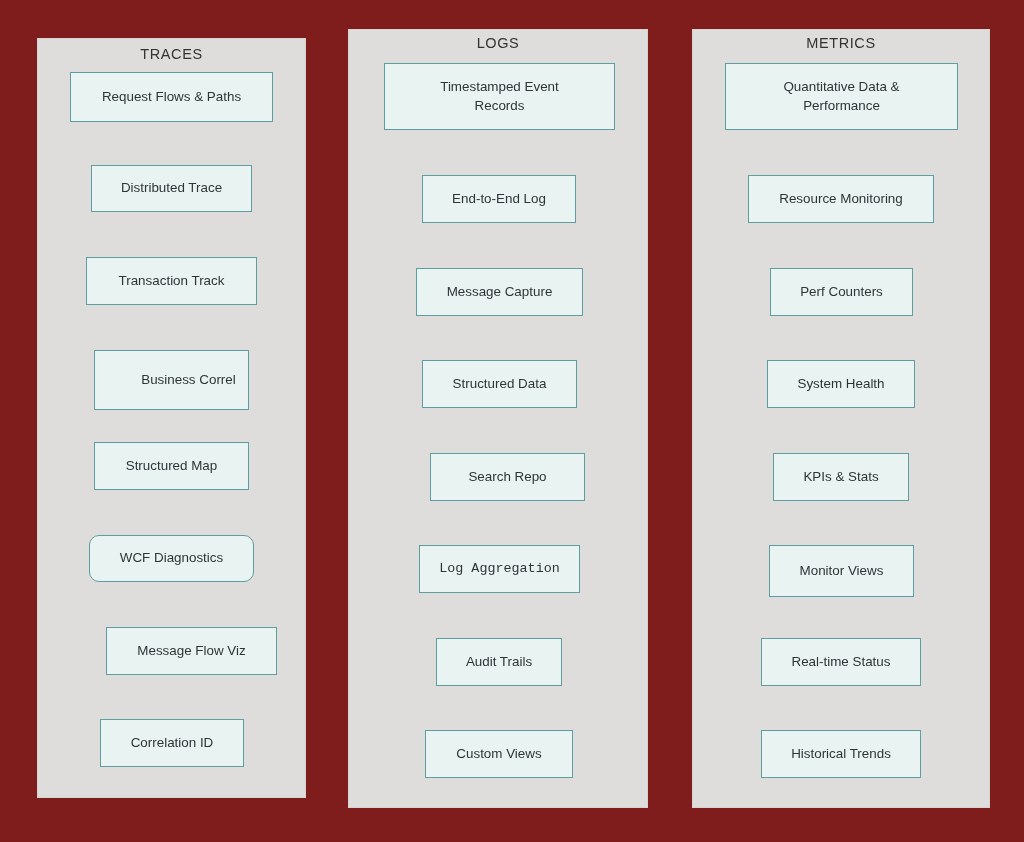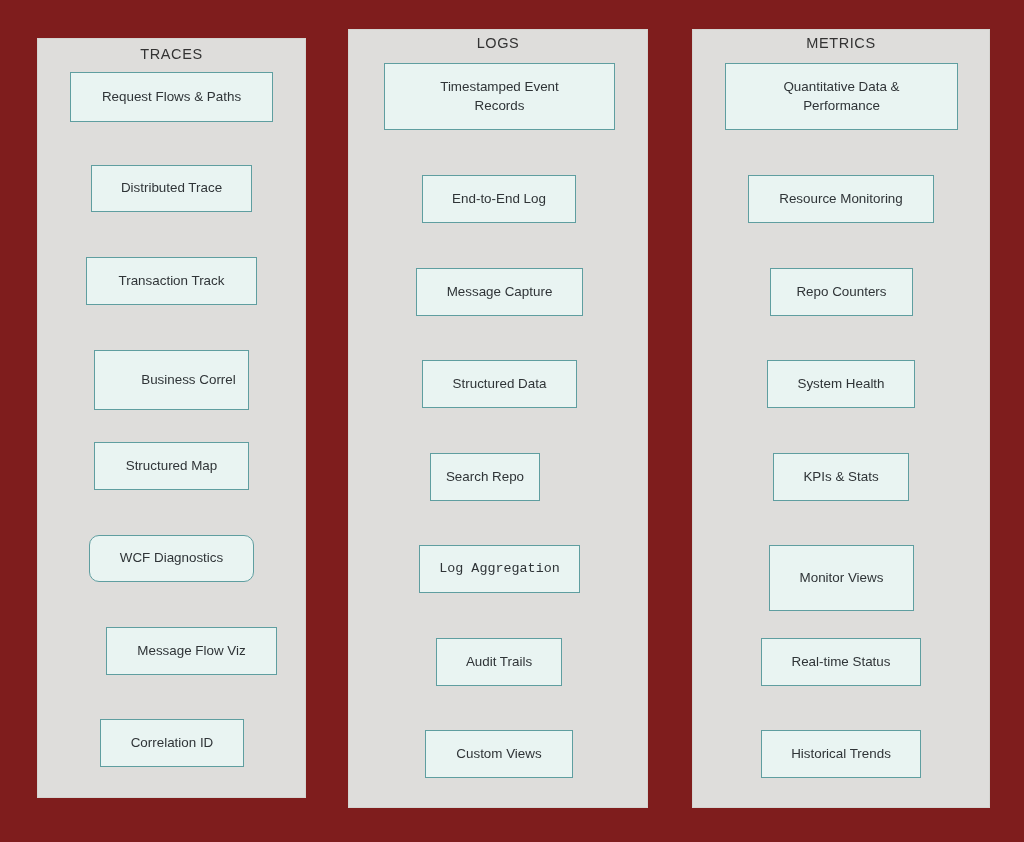--- a/index.html
+++ b/index.html
@@ -98,21 +98,21 @@
     </div>
   <div class="node" id="n-1-1" style="left: 422px; top: 175px; width: 154px; height: 48px;">
       <span class="node-label">End-to-End Log</span>
     </div>
   <div class="node" id="n-1-2" style="left: 416px; top: 268px; width: 167px; height: 48px;">
       <span class="node-label">Message Capture</span>
     </div>
   <div class="node" id="n-1-3" style="left: 422px; top: 360px; width: 155px; height: 48px;">
       <span class="node-label">Structured Data</span>
     </div>
-  <div class="node" id="n-1-4" style="left: 430px; top: 453px; width: 110px; height: 48px;">
+  <div class="node" id="n-1-4" style="left: 430px; top: 453px; width: 155px; height: 48px;">
       <span class="node-label">Search Repo</span>
     </div>
   <div class="node" id="n-1-5" style="left: 419px; top: 545px; width: 161px; height: 48px; font-family: Liberation Mono, monospace;">
       <span class="node-label">Log Aggregation</span>
     </div>
   <div class="node" id="n-1-6" style="left: 436px; top: 638px; width: 126px; height: 48px;">
       <span class="node-label">Audit Trails</span>
     </div>
   <div class="node" id="n-1-7" style="left: 425px; top: 730px; width: 148px; height: 48px;">
       <span class="node-label">Custom Views</span>
@@ -122,29 +122,29 @@
     <div class="panel-title" style="top: 5px;">METRICS</div>
   </div>
   <div class="node head" id="n-2-0" style="left: 725px; top: 63px; width: 233px; height: 67px;">
       <span class="node-label">Quantitative Data &amp;
 Performance</span>
     </div>
   <div class="node" id="n-2-1" style="left: 748px; top: 175px; width: 186px; height: 48px;">
       <span class="node-label">Resource Monitoring</span>
     </div>
   <div class="node" id="n-2-2" style="left: 770px; top: 268px; width: 143px; height: 48px;">
-      <span class="node-label">Repo Counters</span>
+      <span class="node-label">Perf Counters</span>
     </div>
   <div class="node" id="n-2-3" style="left: 767px; top: 360px; width: 148px; height: 48px;">
       <span class="node-label">System Health</span>
     </div>
   <div class="node" id="n-2-4" style="left: 773px; top: 453px; width: 136px; height: 48px;">
       <span class="node-label">KPIs &amp; Stats</span>
     </div>
-  <div class="node" id="n-2-5" style="left: 769px; top: 545px; width: 145px; height: 66px;">
+  <div class="node" id="n-2-5" style="left: 769px; top: 545px; width: 145px; height: 52px;">
       <span class="node-label">Monitor Views</span>
     </div>
   <div class="node" id="n-2-6" style="left: 761px; top: 638px; width: 160px; height: 48px;">
       <span class="node-label">Real-time Status</span>
     </div>
   <div class="node" id="n-2-7" style="left: 761px; top: 730px; width: 160px; height: 48px;">
       <span class="node-label">Historical Trends</span>
     </div>
 
 </div>

